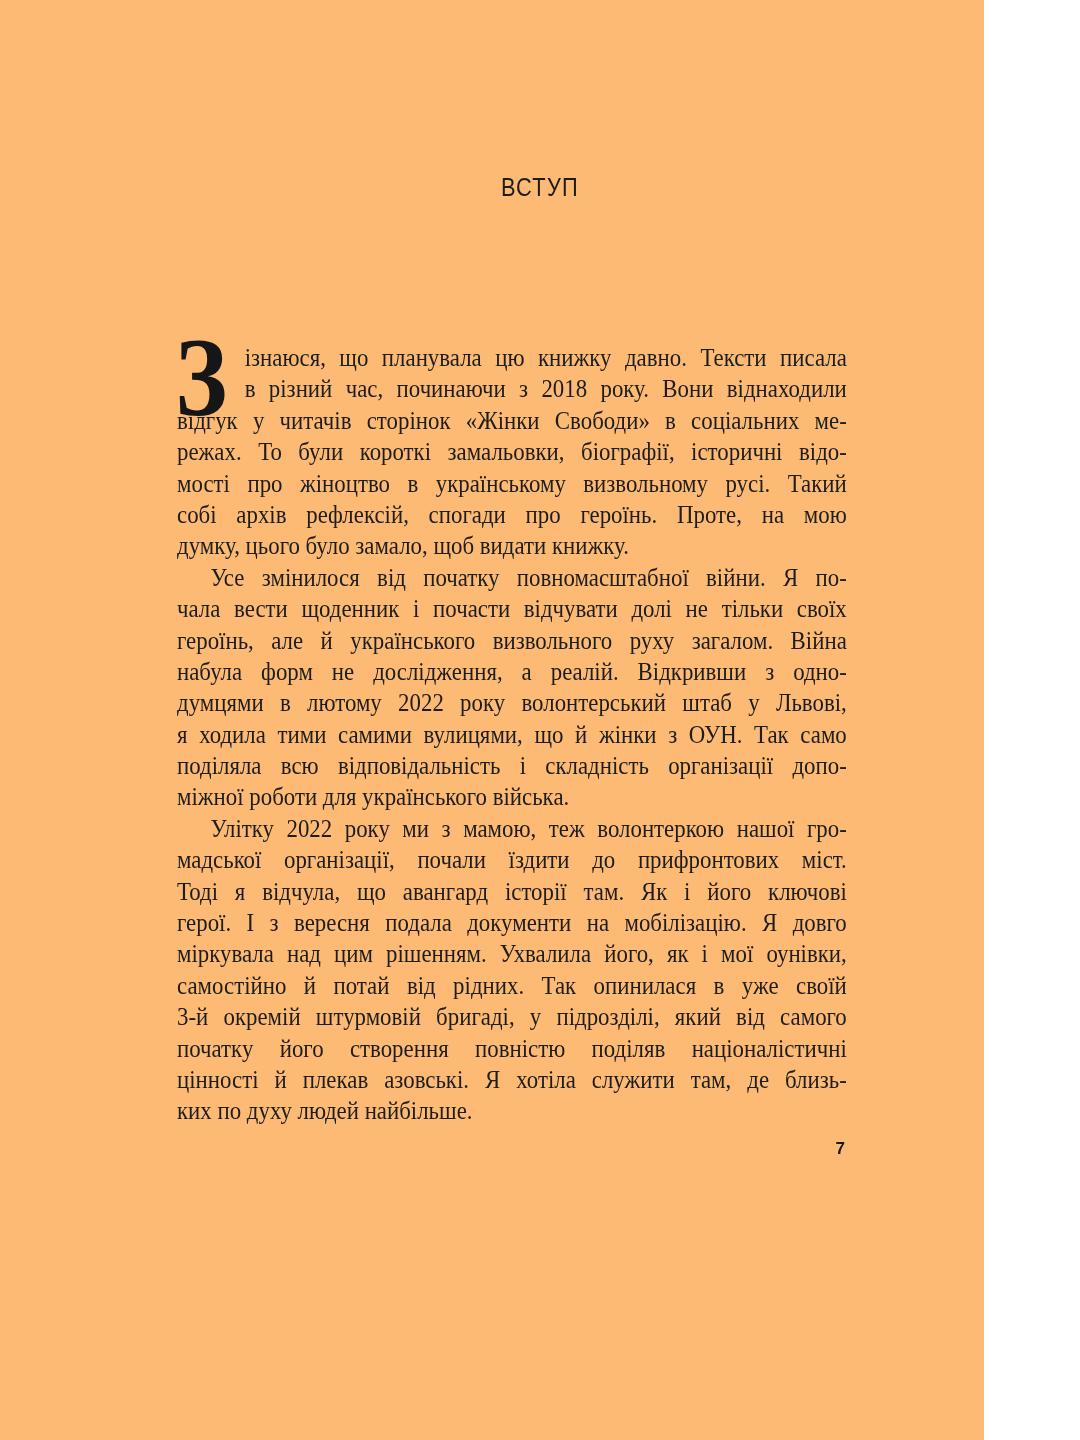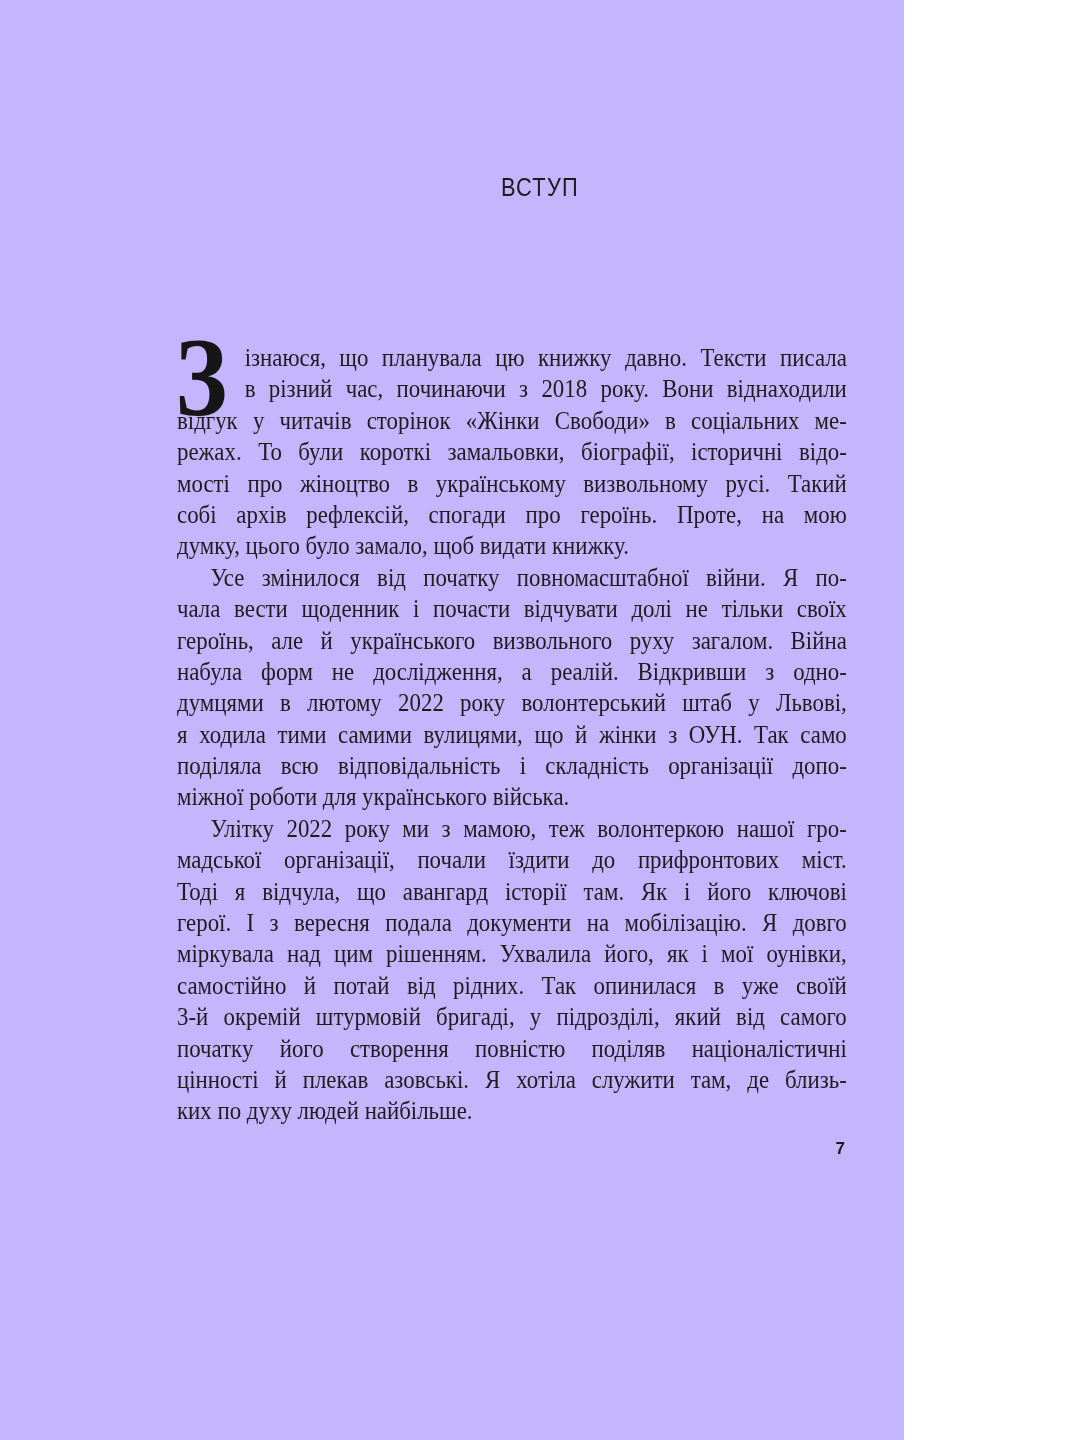--- a/index.html
+++ b/index.html
@@ -1,21 +1,21 @@
 <!DOCTYPE html>
 <html><head>
 <meta charset="utf-8">
 <style>
   * { margin: 0; padding: 0; box-sizing: border-box; }
   html, body { background: #ffffff; }
   .page {
     position: relative;
-    width: 904px;
+    width: 984px;
     height: 1440px;
-    background: #c4b5fd;
+    background: #fdba74;
     overflow: hidden;
   }
   .title {
     position: absolute;
     top: 172px;
     left: 0;
     width: 1080px;
     text-align: center;
     font-family: "Liberation Sans", sans-serif;
     font-size: 26px;

